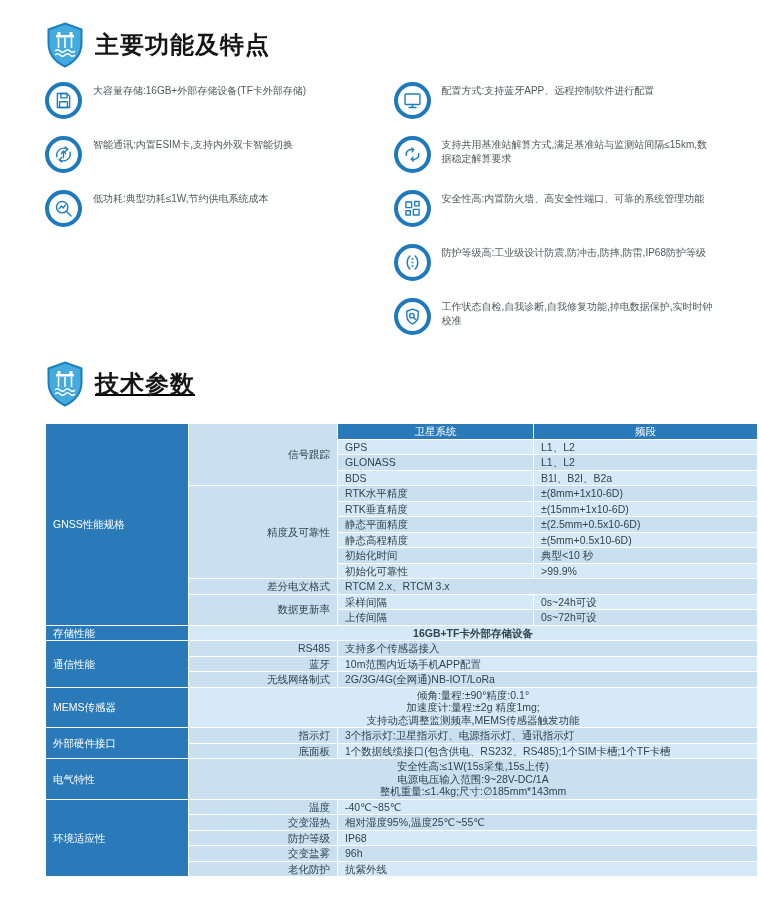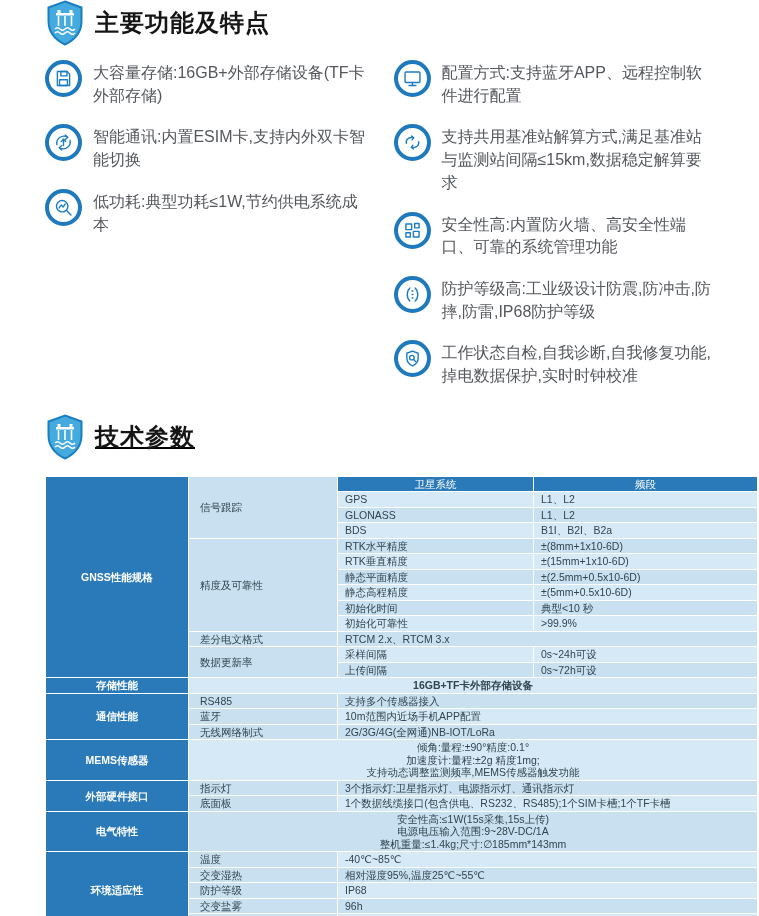--- a/index.html
+++ b/index.html
@@ -2,48 +2,48 @@
 <html><head>
 <meta charset="utf-8">
 <style>
   * { box-sizing: border-box; margin: 0; padding: 0; }
   html,body { width:759px; height:916px; background:#ffffff; overflow:hidden;
               font-family:"Liberation Sans","DejaVu Sans",sans-serif; }
   .page { width:759px; height:916px; position:relative; }
 
   
   .section-head { display:flex; align-items:center; gap:10px; padding-left:45px; }
-  .head-1 { }
+  .head-1 { padding-top:22px; }
   .head-2 { padding-top:26px;text-decoration:underline; }
   .section-title { font-size:24px; font-weight:bold; color:#151515; letter-spacing:1px; }
   .shield-svg { width:40px; height:46px; display:block; }
 
   
   .feature-grid { display:grid; grid-template-columns:1fr 1fr; column-gap:28px;
                   margin:14px 45px 0 45px; }
   .feature-col { display:flex; flex-direction:column; gap:17px; }
   .feature { display:flex; gap:11px; align-items:flex-start; }
   .f-ring { flex:0 0 37px; width:37px; height:37px; border-radius:50%;
             border:4px solid #1e79bd; background:#ffffff;
             display:flex; align-items:center; justify-content:center; }
   .f-ring svg { width:21px; height:21px; stroke:#1d7dc2; fill:none;
                 stroke-width:1.6; stroke-linecap:round; stroke-linejoin:round; }
-  .f-text { font-size:16px; color:#54575c; line-height:1.42; padding-top:2px; }
+  .f-text { font-size:10px; color:#54575c; line-height:1.42; padding-top:2px; }
 
   
   .spec-table { border-collapse:collapse; margin:16px 0 0 45px; width:712px;
                 font-size:10.5px; color:#31454f; table-layout:fixed; }
   .spec-table td { border:1px solid #ffffff; padding:1px 7px; height:15px;
                    line-height:12.5px; background:#c9e0f0; overflow:hidden; }
   .spec-table tr:nth-child(even) td.val { background:#d6e9f6; }
-  td.cat { background:#2a7ab9 !important; color:#ffffff; font-weight:bold;
-           text-align:center; }
+  td.cat { background:#2a7ab9 !important; color:#ffffff; font-weight:normal;
+           }
   td.hdr { background:#2a7ab9 !important; color:#ffffff; font-weight:normal;
            text-align:center; }
-  td.sub { background:#c9e0f0 !important; text-align:left;padding-left:11px; }
+  td.sub { background:#c9e0f0 !important; text-align:right;padding-left:11px; }
   td.center { text-align:center;font-weight:bold; }
   td .ln { display:block; text-align:center; }
 </style>
 </head>
 <body>
 
 <div class="page">
 
   <div class="section-head head-1">
     <svg class="shield-svg" viewBox="0 0 40 46">

